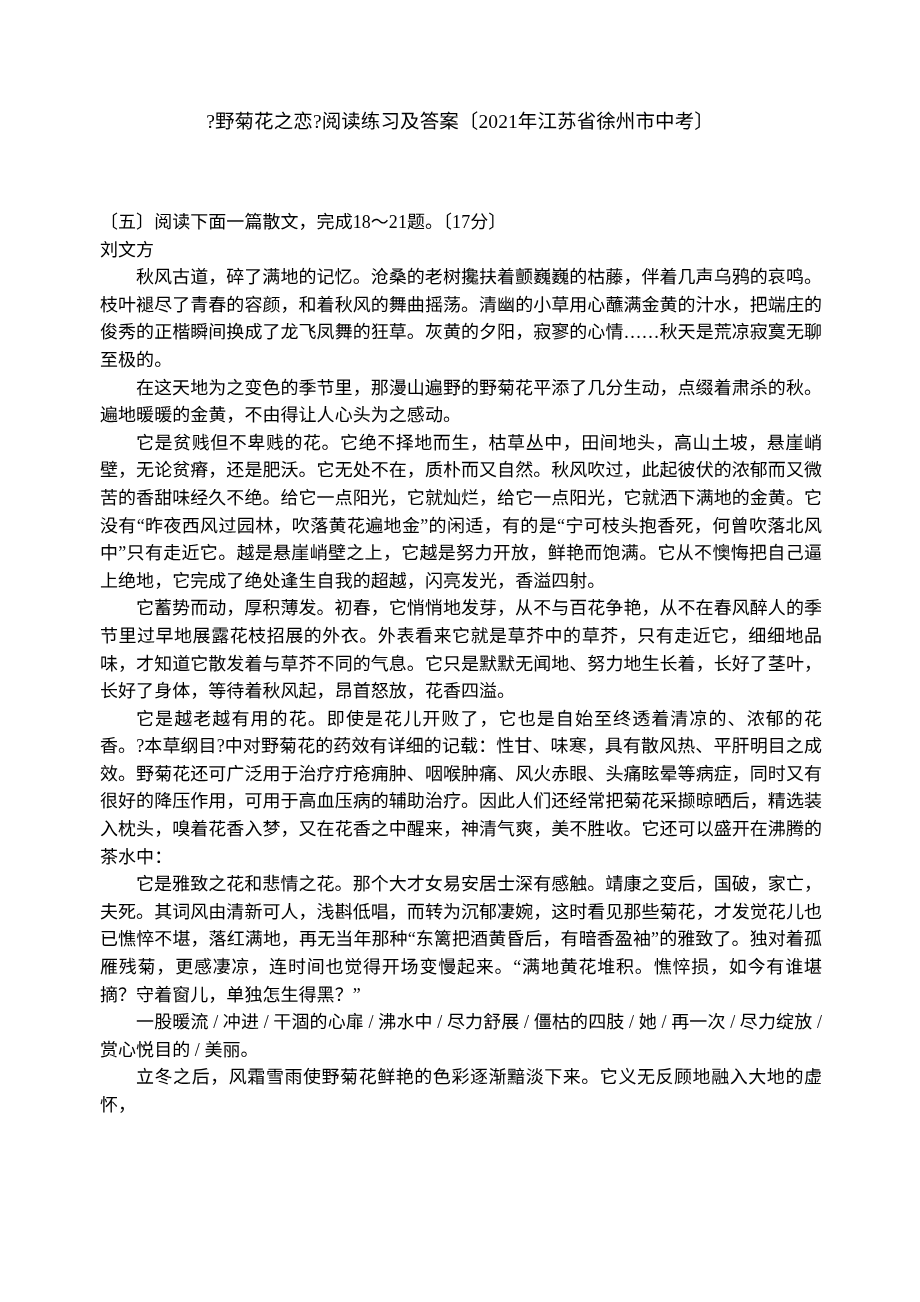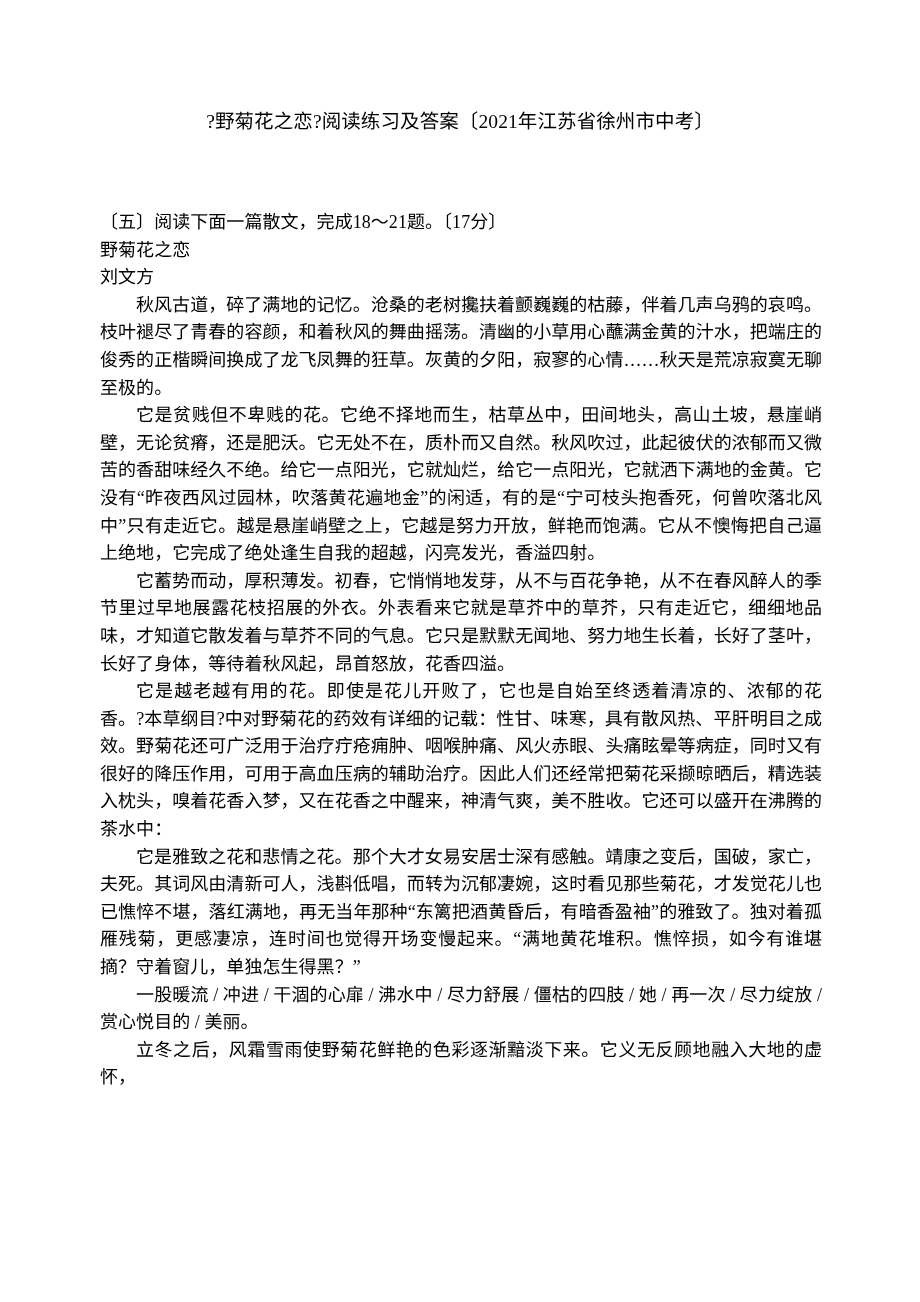--- a/index.html
+++ b/index.html
@@ -65,26 +65,26 @@
 <body>
 
 <div class="page">
 
   <div class="doc-title">?野菊花之恋?阅读练习及答案〔2021年江苏省徐州市中考〕</div>
 
   <div class="content">
 
     <p class="p-flush">〔五〕阅读下面一篇散文，完成18～21题。〔17分〕</p>
 
-    <p class="p-flush">野菊花之恋</p>
 
     <p class="p-flush">刘文方</p>
 
     <p class="p-indent">秋风古道，碎了满地的记忆。沧桑的老树攙扶着颤巍巍的枯藤，伴着几声乌鸦的哀鸣。枝叶褪尽了青春的容颜，和着秋风的舞曲摇荡。清幽的小草用心蘸满金黄的汁水，把端庄的俊秀的正楷瞬间换成了龙飞凤舞的狂草。灰黄的夕阳，寂寥的心情……秋天是荒凉寂寞无聊至极的。</p>
 
+    <p class="p-indent">在这天地为之变色的季节里，那漫山遍野的野菊花平添了几分生动，点缀着肃杀的秋。遍地暖暖的金黄，不由得让人心头为之感动。</p>
 
     <p class="p-indent">它是贫贱但不卑贱的花。它绝不择地而生，枯草丛中，田间地头，高山土坡，悬崖峭壁，无论贫瘠，还是肥沃。它无处不在，质朴而又自然。秋风吹过，此起彼伏的浓郁而又微苦的香甜味经久不绝。给它一点阳光，它就灿烂，给它一点阳光，它就洒下满地的金黄。它没有“昨夜西风过园林，吹落黄花遍地金”的闲适，有的是“宁可枝头抱香死，何曾吹落北风中”只有走近它。越是悬崖峭壁之上，它越是努力开放，鲜艳而饱满。它从不懊悔把自己逼上绝地，它完成了绝处逢生自我的超越，闪亮发光，香溢四射。</p>
 
     <p class="p-indent">它蓄势而动，厚积薄发。初春，它悄悄地发芽，从不与百花争艳，从不在春风醉人的季节里过早地展露花枝招展的外衣。外表看来它就是草芥中的草芥，只有走近它，细细地品味，才知道它散发着与草芥不同的气息。它只是默默无闻地、努力地生长着，长好了茎叶，长好了身体，等待着秋风起，昂首怒放，花香四溢。</p>
 
 
     <p class="p-indent">它是越老越有用的花。即使是花儿开败了，它也是自始至终透着清凉的、浓郁的花香。?本草纲目?中对野菊花的药效有详细的记载：性甘、味寒，具有散风热、平肝明目之成效。野菊花还可广泛用于治疗疔疮痈肿、咽喉肿痛、风火赤眼、头痛眩晕等病症，同时又有很好的降压作用，可用于高血压病的辅助治疗。因此人们还经常把菊花采撷晾晒后，精选装入枕头，嗅着花香入梦，又在花香之中醒来，神清气爽，美不胜收。它还可以盛开在沸腾的茶水中：</p>
 
     <p class="p-indent">它是雅致之花和悲情之花。那个大才女易安居士深有感触。靖康之变后，国破，家亡，夫死。其词风由清新可人，浅斟低唱，而转为沉郁凄婉，这时看见那些菊花，才发觉花儿也已憔悴不堪，落红满地，再无当年那种“东篱把酒黄昏后，有暗香盈袖”的雅致了。独对着孤雁残菊，更感凄凉，连时间也觉得开场变慢起来。“满地黄花堆积。憔悴损，如今有谁堪摘？守着窗儿，单独怎生得黑？”</p>
 

